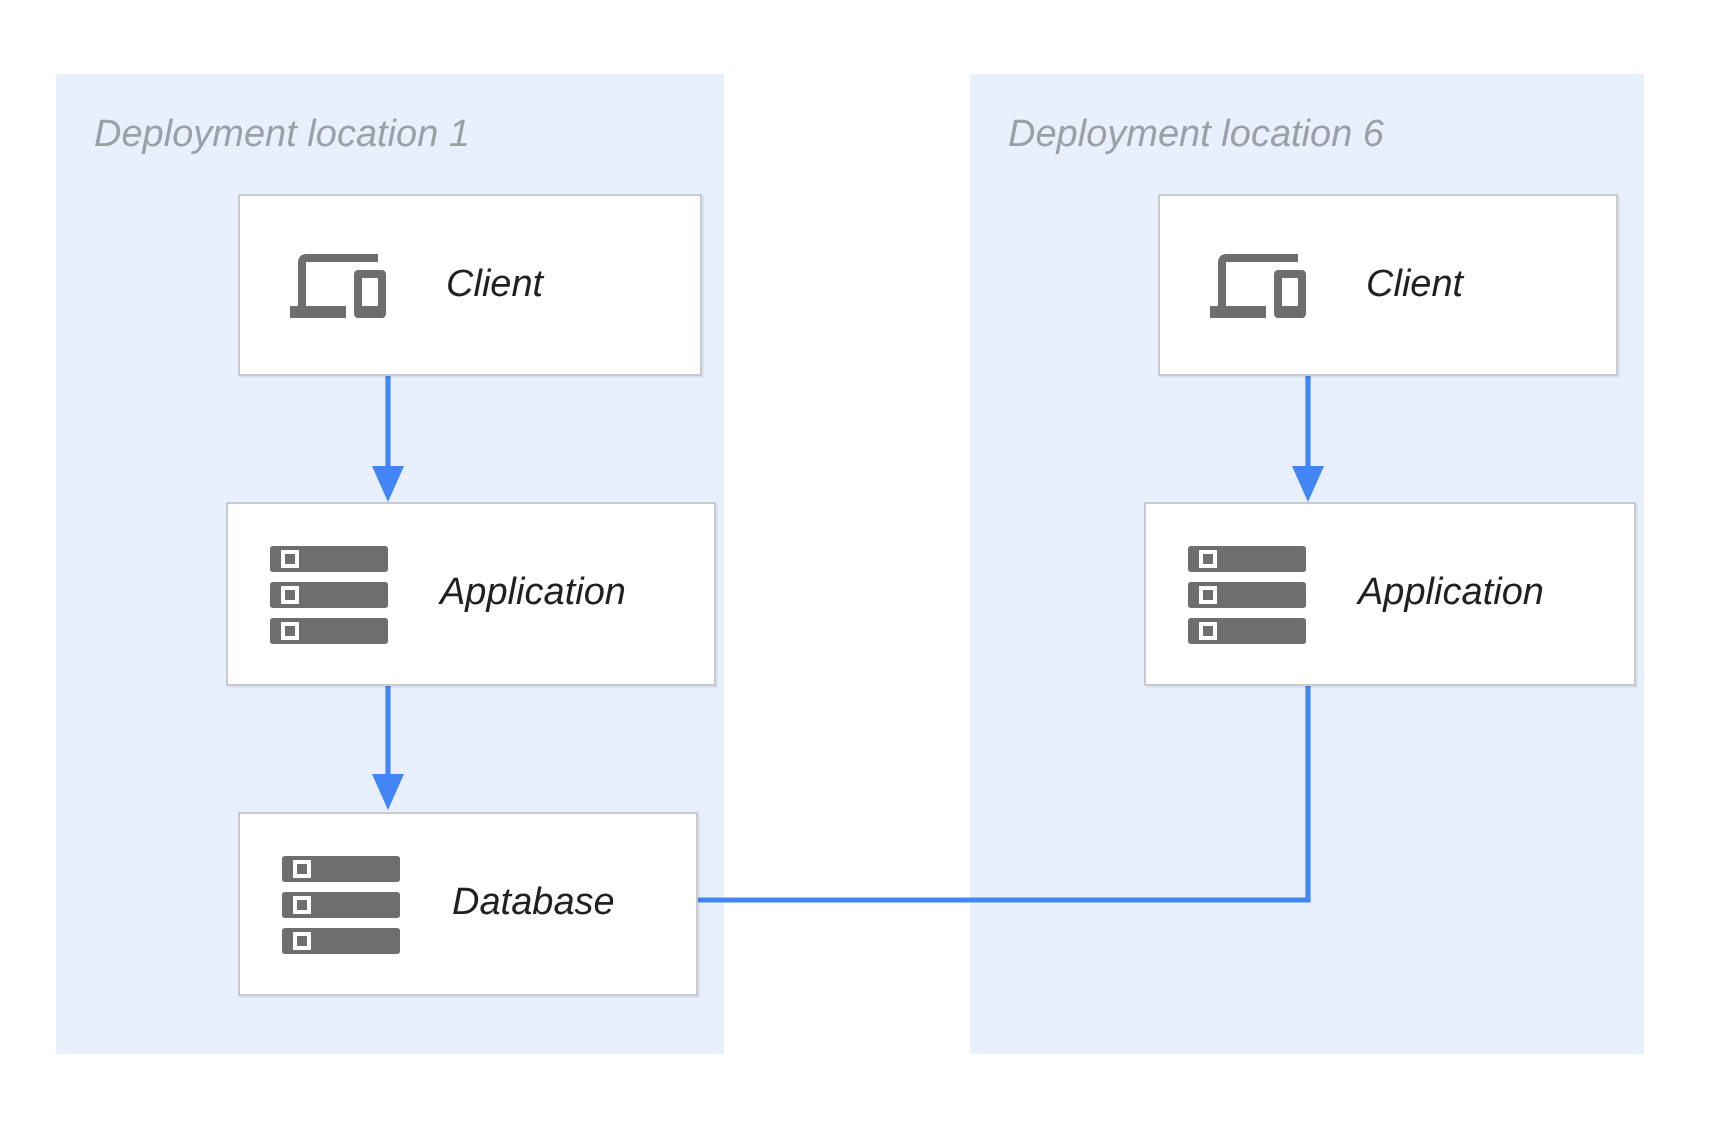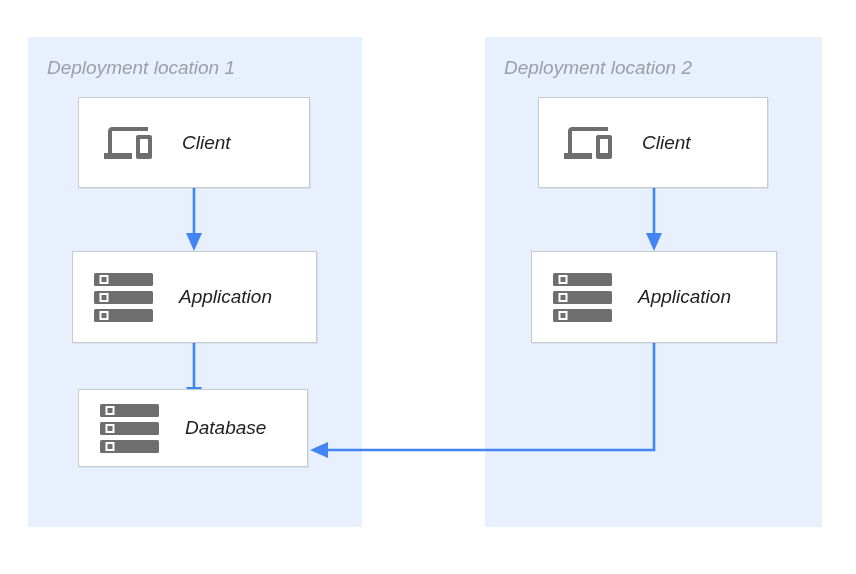--- a/index.html
+++ b/index.html
@@ -43,24 +43,25 @@
   }
   .node {
     position: absolute;
     display: flex;
     align-items: center;
     gap: 26px;
     padding-left: 21px;
     background: var(--box-bg);
     border: 1px solid var(--box-border);
     box-shadow: 1px 1px 0 rgba(0,0,0,0.06);
+    margin-left: 41px;
   }
   .node-client-1      { left: 78px;  top: 97px;  width: 232px; height: 91px; }
   .node-application-1 { left: 72px;  top: 251px; width: 245px; height: 92px; }
-  .node-database-1    { left: 78px;  top: 389px; width: 230px; height: 78px; }
+  .node-database-1    { left: 78px;  top: 406px; width: 230px; height: 92px; }
   .node-client-2      { left: 538px; top: 97px;  width: 230px; height: 91px; }
   .node-application-2 { left: 531px; top: 251px; width: 246px; height: 92px; }
   .icon { color: var(--icon-gray); display: inline-flex; align-items: center; }
   .icon svg { display: block; }
   .node-label {
     font-size: 19px;
     color: var(--text-dark);
     white-space: nowrap;
   }
   .arrows {
@@ -81,21 +82,21 @@
 </head>
 <body>
 
 <div class="canvas">
 
   <section class="panel panel-1">
     <div class="panel-label">Deployment location 1</div>
   </section>
 
   <section class="panel panel-2">
-    <div class="panel-label">Deployment location 2</div>
+    <div class="panel-label">Deployment location 6</div>
   </section>
 
   <svg class="arrows" viewBox="0 0 856 574" xmlns="http://www.w3.org/2000/svg" aria-hidden="true">
 
     <g>
       <line class="arrow-line" x1="194" y1="188" x2="194" y2="234"></line>
       <polygon class="arrow-head" points="186,233 202,233 194,251"></polygon>
     </g>
 
     <g>

